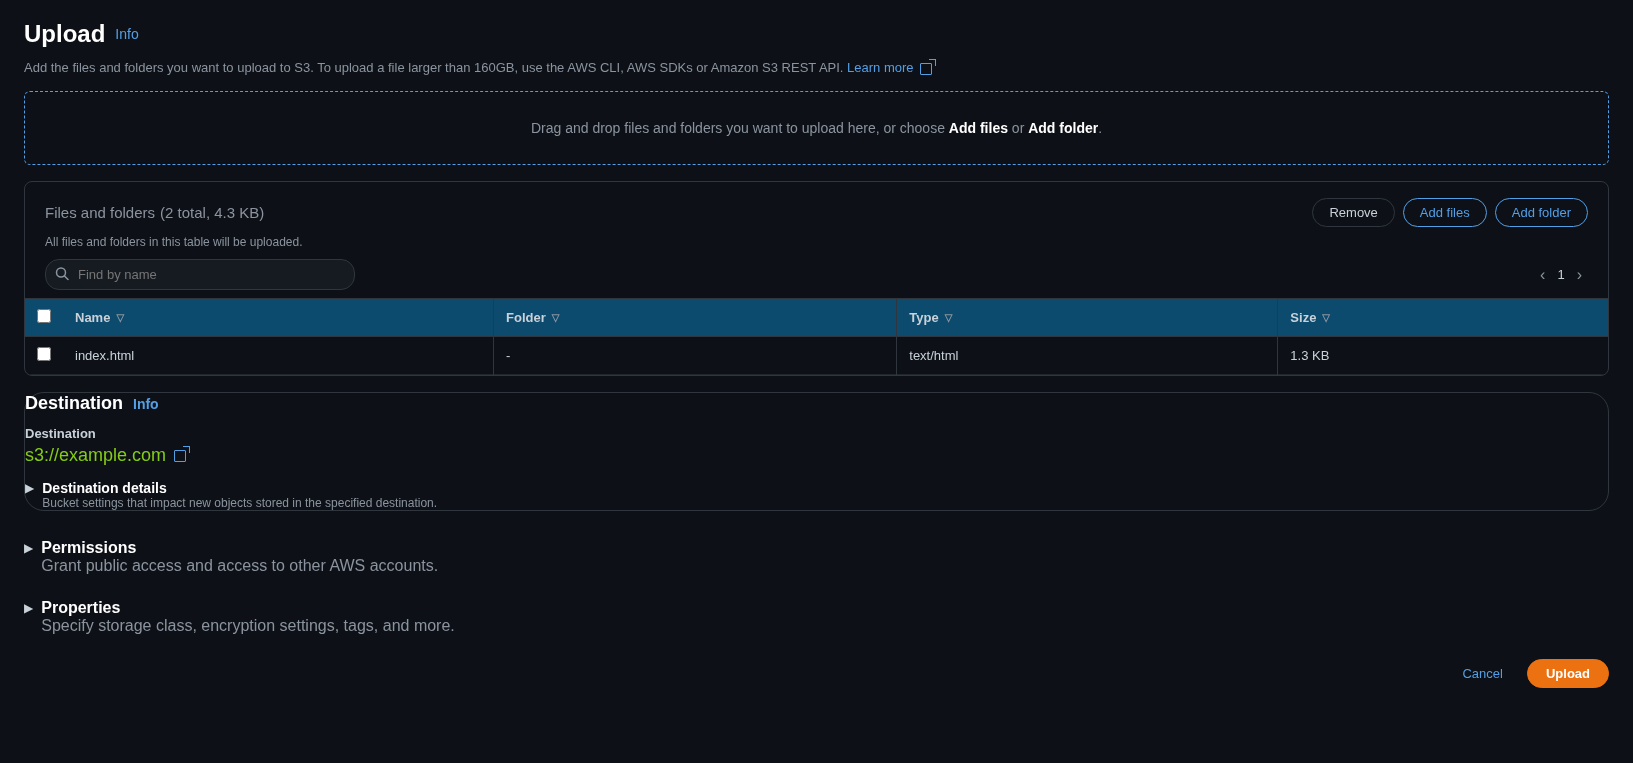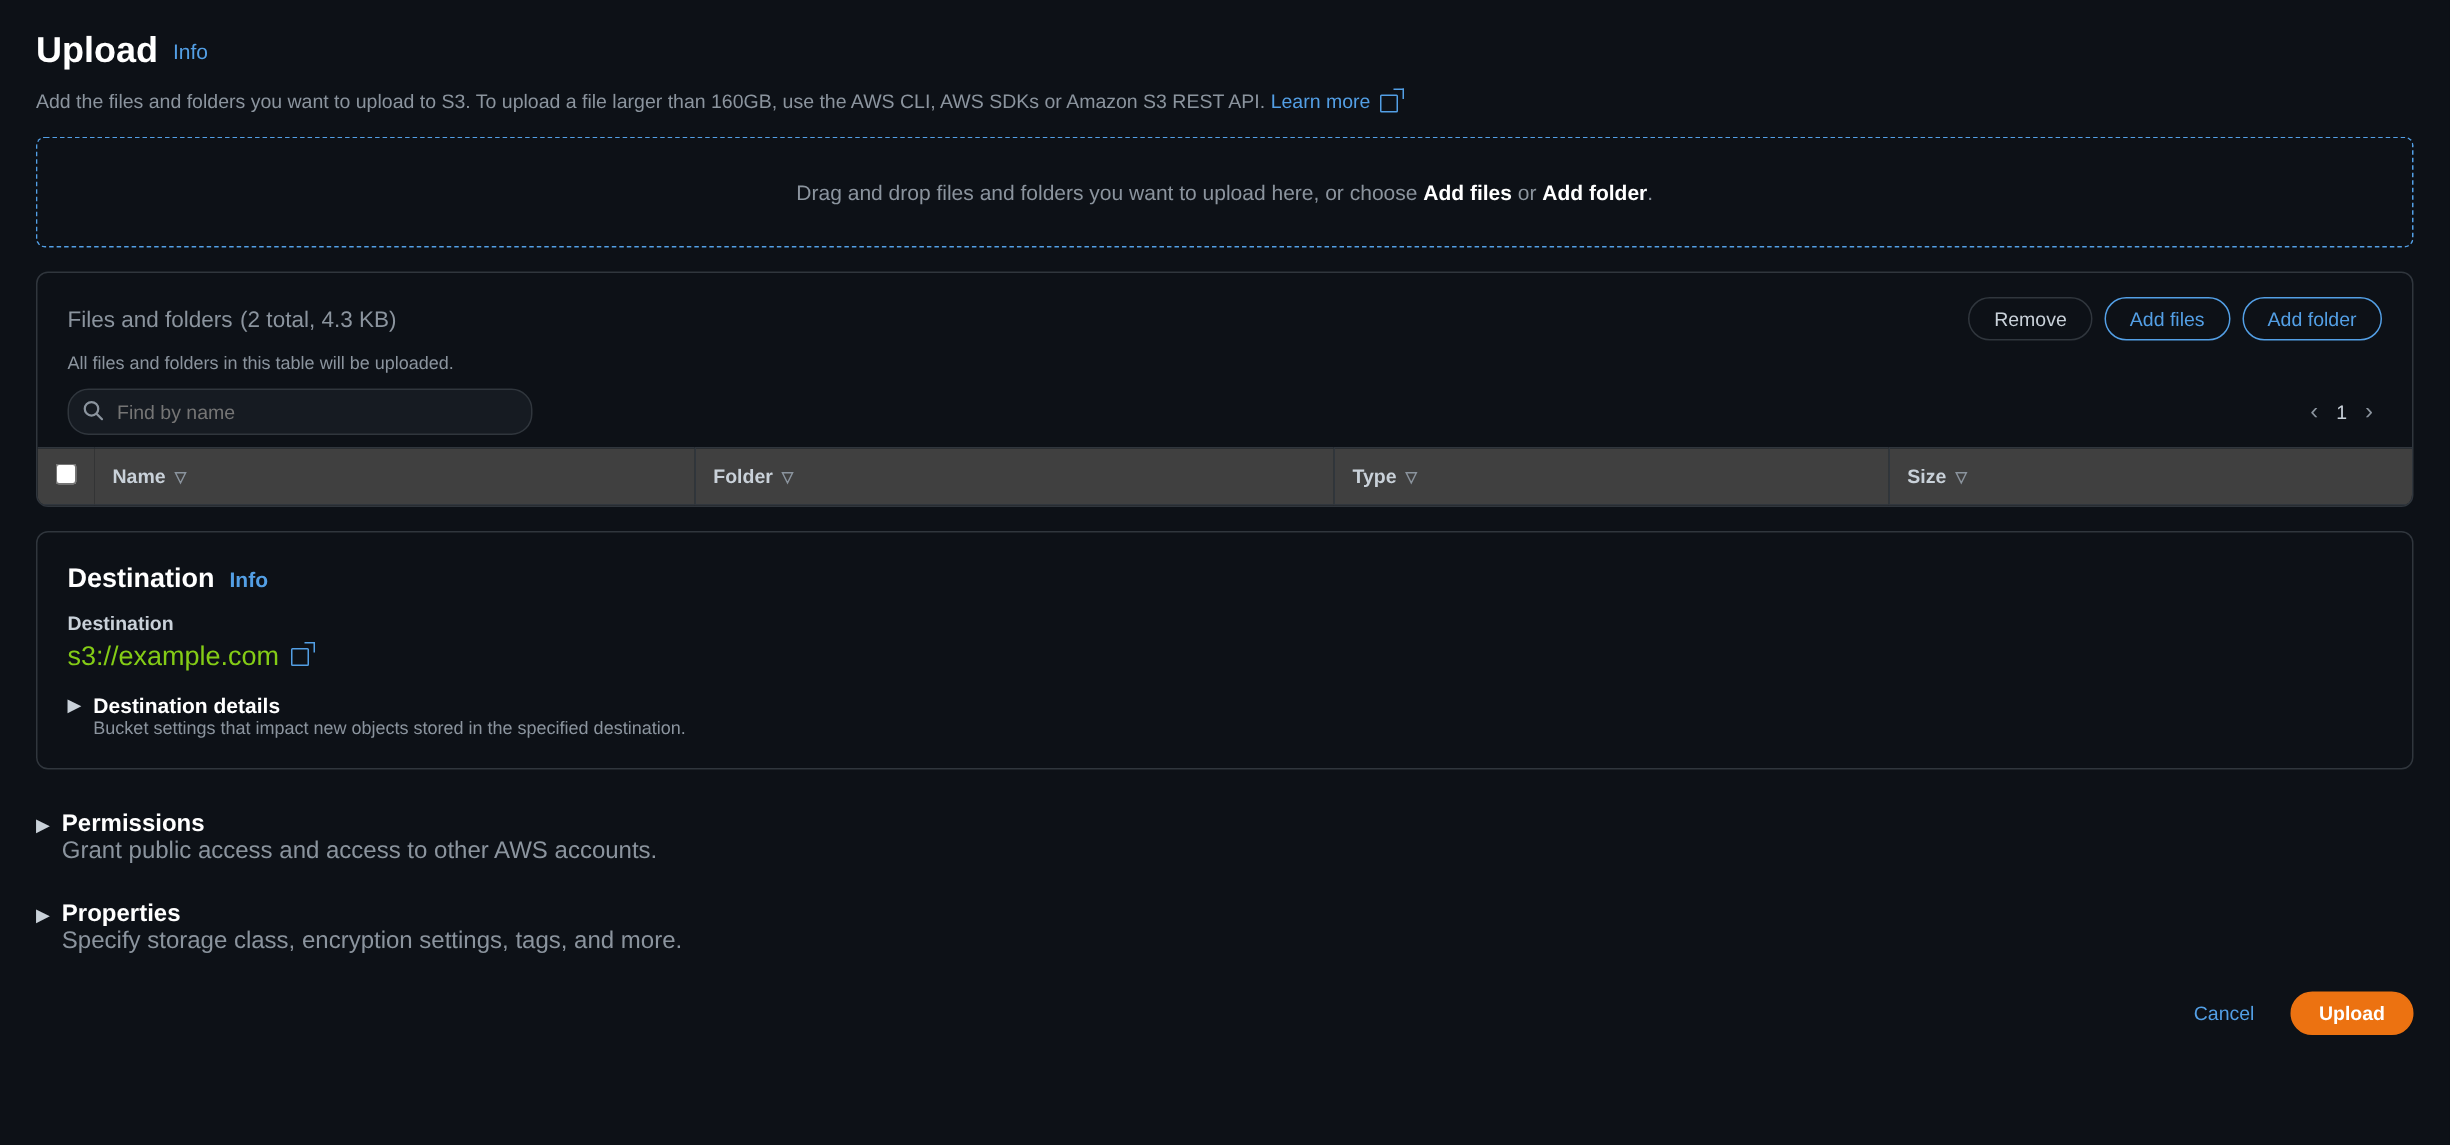--- a/index.html
+++ b/index.html
@@ -185,21 +185,21 @@
     thead tr {
       border-top: 1px solid #30363d;
       border-bottom: 1px solid #30363d;
     }
     thead th {
       padding: 10px 12px;
       text-align: left;
       font-size: 13px;
       font-weight: 600;
       color: #c9d1d9;
-      background: #404040;
+      background: #0c4a6e;
     }
     thead th .col-header {
       display: flex;
       align-items: center;
       gap: 6px;
     }
     .sort-icon {
       color: #8b949e;
       font-size: 10px;
     }
@@ -220,23 +220,22 @@
     }
     input[type="checkbox"] {
       accent-color: #539fe5;
       width: 14px;
       height: 14px;
       cursor: pointer;
     }
 
     .section-card {
       border: 1px solid #30363d;
-      border-radius: 8px;
+      border-radius: 20px;
       margin-bottom: 16px;
-      padding: 20px;
     }
     .section-title {
       display: flex;
       align-items: center;
       gap: 10px;
       font-size: 18px;
       font-weight: 700;
       color: #ffffff;
       margin-bottom: 12px;
     }
@@ -391,20 +390,29 @@
           </th>
           <th class="col-divider">
             <div class="col-header">
               <span>Size</span>
               <span class="sort-icon">▽</span>
             </div>
           </th>
         </tr>
       </thead>
       <tbody id="files-tbody">
+      <tr>
+      <td class="checkbox-cell">
+        <input type="checkbox" style="">
+      </td>
+      <td>index.html</td>
+      <td class="col-divider">-</td>
+      <td class="col-divider">text/html</td>
+      <td class="col-divider">1.3 KB</td>
+    </tr>
         </tbody>
     </table>
   </div>
 </div>
 
 <div class="section-card">
   <div class="section-title">
     <span>Destination</span>
     <span class="info-badge">Info</span>
   </div>

